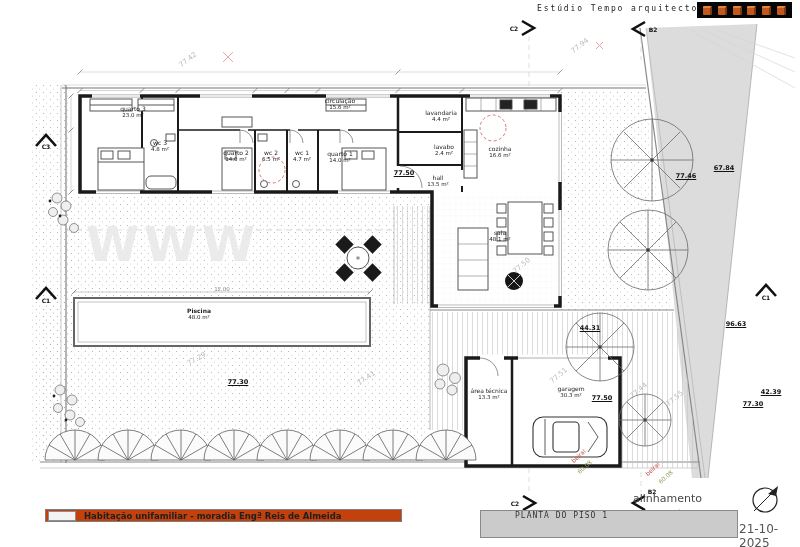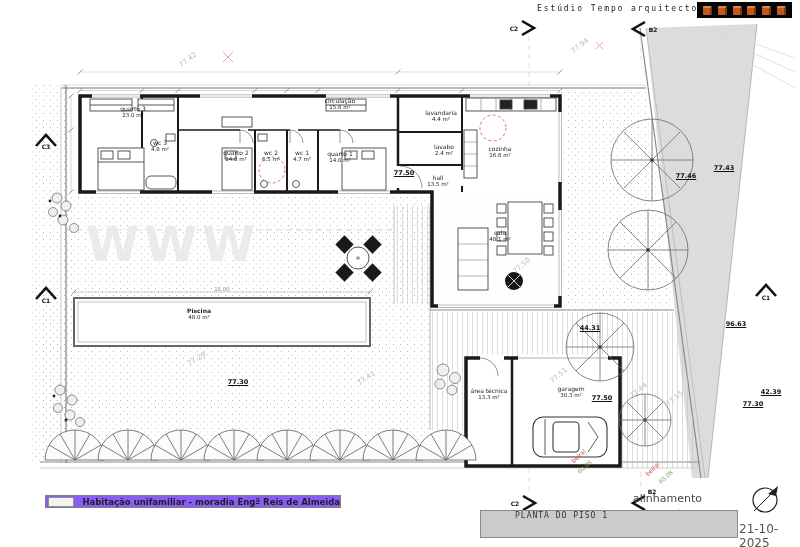--- a/index.html
+++ b/index.html
@@ -18,21 +18,21 @@
   .dim{position:absolute;font-size:5.5px;color:#8a8a8a;transform:translate(-50%,-50%)}
   .wm{position:absolute;left:86px;top:216px;font-size:48px;font-weight:bold;
       color:rgba(226,226,226,0.68);letter-spacing:5px;
       text-shadow:0 0 6px rgba(255,255,255,0.85)}
   .studio{position:absolute;left:537px;top:4px;font-size:8px;letter-spacing:1.9px;color:#1e1e1e;
       font-family:"DejaVu Sans Mono",monospace}
   .logo{position:absolute;left:697px;top:2px;width:95px;height:16px;background:#050505;
       display:flex;align-items:center;justify-content:space-around;padding:0 3px;box-sizing:border-box}
   .cube{width:9px;height:9px;background:#c05a1c;border-top:2px solid #e8823c;
       border-right:2px solid #7c3a0e;box-sizing:border-box;border-radius:1px}
-  .titlebar{position:absolute;left:45px;top:495px;width:296px;height:13px;background:#8b5cf6;
+  .titlebar{position:absolute;left:45px;top:509px;width:357px;height:13px;background:#c2410c;
       border:1px solid #7e7e7e;box-sizing:border-box;display:flex;align-items:center}
   .titlebar .cell{width:26px;height:8px;background:#f3f3f3;border:1px solid #8f8f8f;margin-left:2px}
   .titlebar .txt{font-size:8.5px;font-weight:bold;color:#1f1f1f;margin-left:8px;white-space:nowrap}
   .plantabar{position:absolute;left:480px;top:510px;width:258px;height:28px;background:#cbcbcb;
       border:1px solid #8a8a8a;box-sizing:border-box;font-size:8px;color:#333;
       font-family:"DejaVu Sans Mono",monospace;letter-spacing:1px;line-height:10px;padding-left:34px}
   .alinh{position:absolute;left:633px;top:492px;font-size:11px;color:#474747}
   .date{position:absolute;left:739px;top:522px;font-size:12px;color:#555}
   .mtxt{font:bold 6px "DejaVu Sans",sans-serif;fill:#111}
 </style>
@@ -386,21 +386,21 @@
   </div>
 <div class="lbl" style="left:571px;top:392px">
     <div class="nm">garagem</div>
     <div class="ar">30.3 m²</div>
   </div>
 
 <div class="lvl" style="left:404px;top:173px">77.50</div>
 <div class="lvl" style="left:602px;top:398px">77.50</div>
 <div class="lvl" style="left:590px;top:328px">44.31</div>
 <div class="lvl" style="left:686px;top:176px">77.46</div>
-<div class="lvl" style="left:724px;top:168px">77.43</div>
+<div class="lvl" style="left:724px;top:168px">67.84</div>
 <div class="lvl" style="left:736px;top:324px">96.63</div>
 <div class="lvl" style="left:753px;top:404px">77.30</div>
 <div class="lvl" style="left:238px;top:382px">77.30</div>
 <div class="lvl" style="left:771px;top:392px">42.39</div>
 
 <div class="svy" style="left:180px;top:62px;transform:rotate(-38deg)">77.42</div>
 <div class="svy" style="left:572px;top:48px;transform:rotate(-38deg)">77.94</div>
 <div class="svy" style="left:188px;top:360px;transform:rotate(-30deg)">77.29</div>
 <div class="svy" style="left:358px;top:380px;transform:rotate(-35deg)">77.41</div>
 <div class="svy" style="left:514px;top:268px;transform:rotate(-40deg)">77.50</div>

